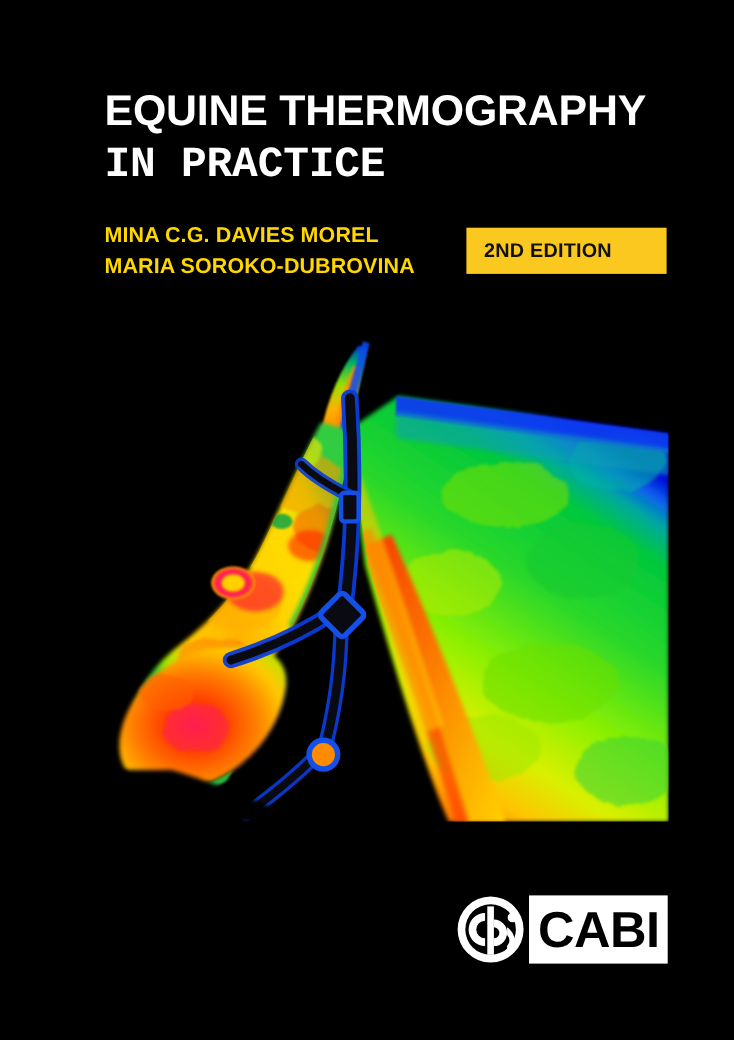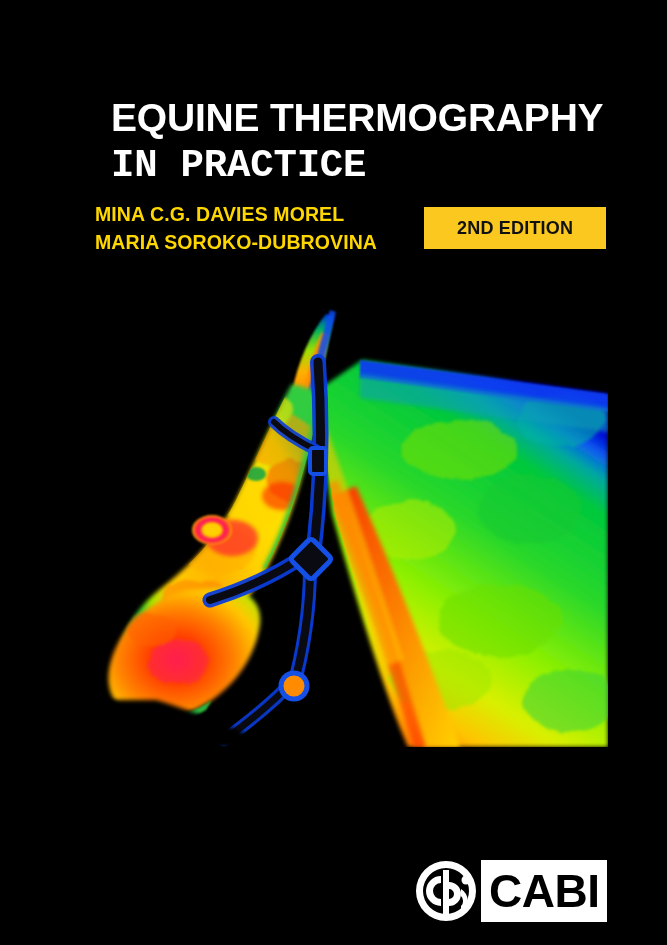--- a/index.html
+++ b/index.html
@@ -27,21 +27,21 @@
     top: 78px;
     width: 520px;
   }
   .book-title {
     color: #ffffff;
     font-family: "Liberation Sans", sans-serif;
     font-weight: bold;
     font-size: 39px;
     line-height: 48px;
     letter-spacing: -0.2px;
-    margin: 16px;
+    margin: 0;
     text-transform: uppercase;
     white-space: nowrap;
   }
   .book-title .line2 {
     display: block;
     font-family: Liberation Mono, monospace;
   }
 
   .authors {
     position: absolute;
@@ -69,21 +69,21 @@
     background: #fac81e;
     display: flex;
     align-items: center;
   }
   .edition-badge .edition-label {
     color: #111111;
     font-family: "Liberation Sans", sans-serif;
     font-weight: bold;
     font-size: 18px;
     letter-spacing: 0.2px;
-    padding-left: 33px;
+    padding-left: 16px;
     text-transform: uppercase;
     white-space: nowrap;
   }
 
   
   .thermal-photo {
     position: absolute;
     left: 60px;
     top: 300px;
     width: 548px;
@@ -94,21 +94,21 @@
   .thermal-photo svg {
     display: block;
     width: 548px;
     height: 447px;
   }
 
   
   .cabi-logo {
     position: absolute;
     left: 411px;
-    top: 856px;
+    top: 810px;
     width: 196px;
     height: 70px;
   }
   .cabi-plate {
     position: absolute;
     left: 22px;
     top: 4px;
     width: 174px;
     height: 62px;
     background: #ffffff;

